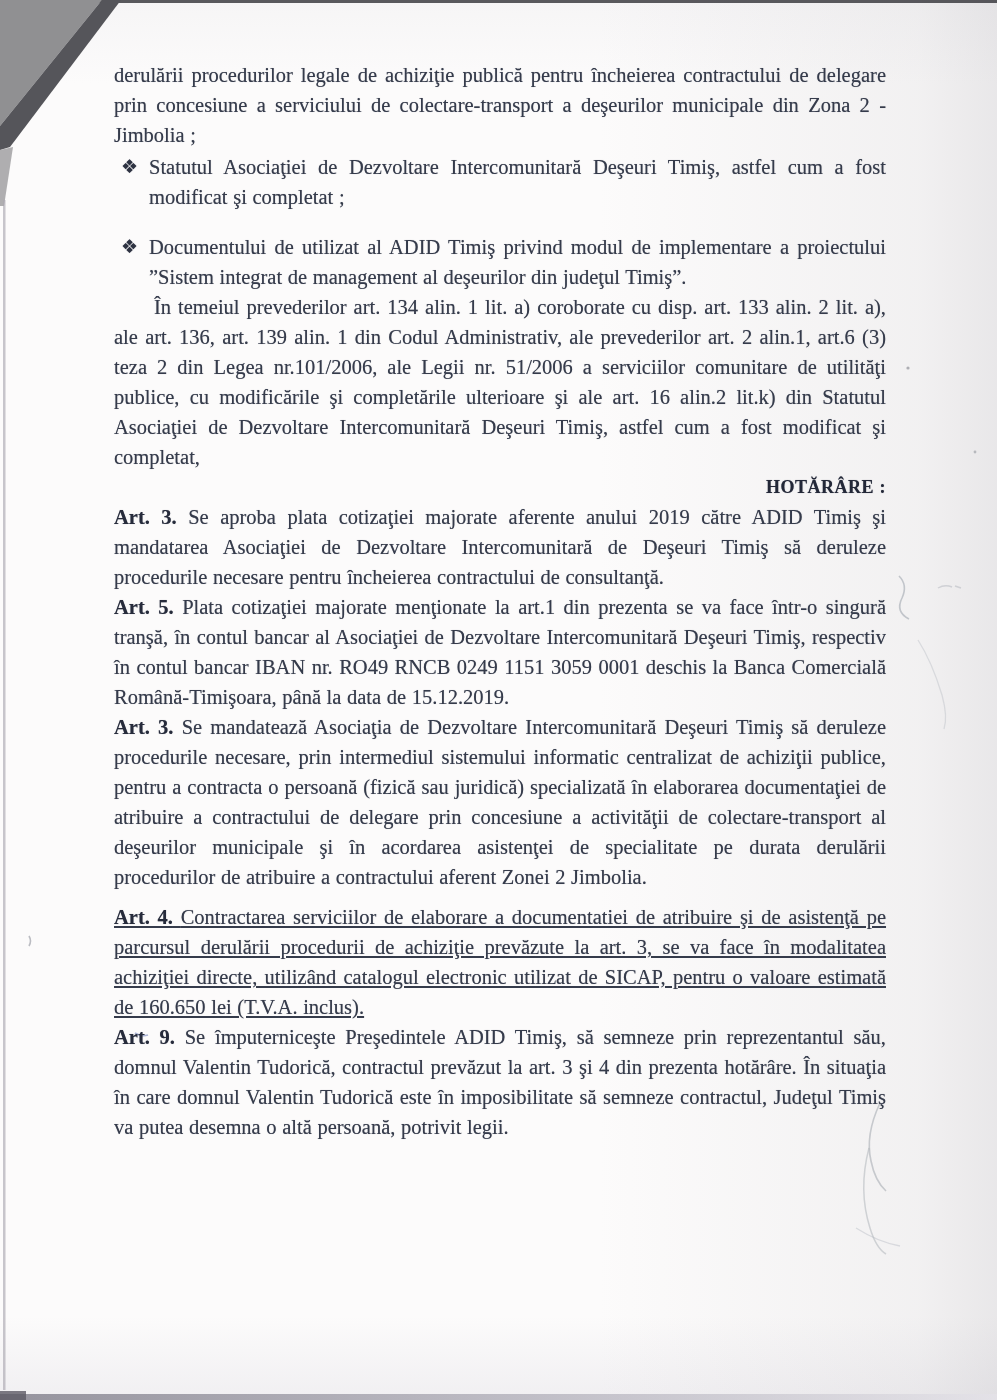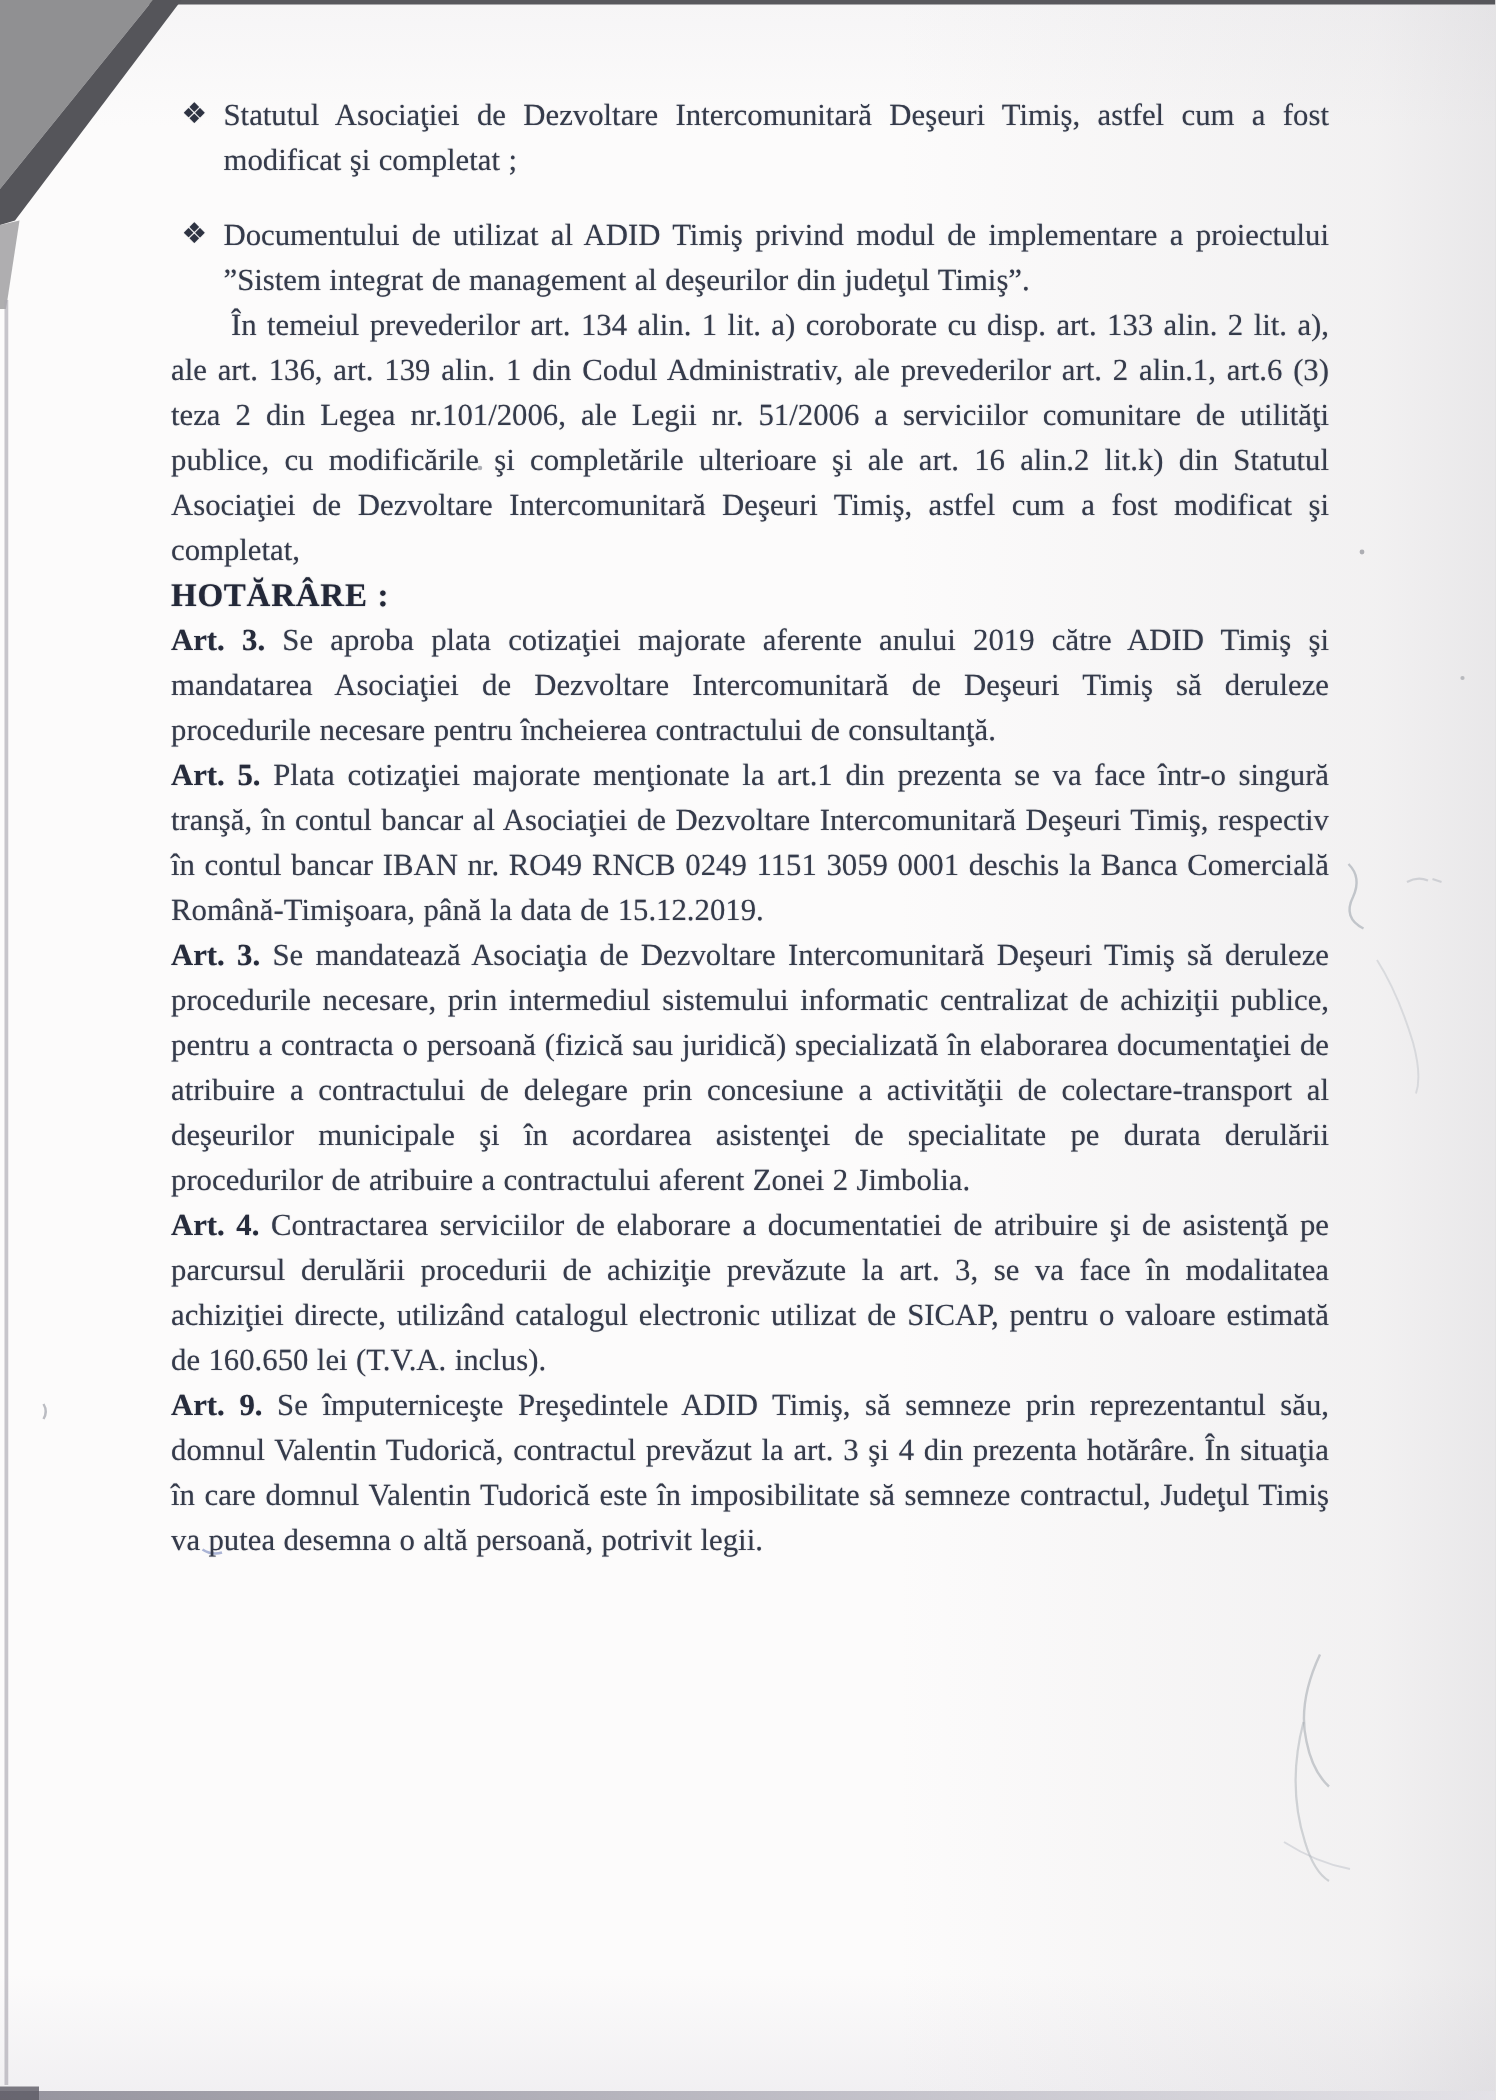--- a/index.html
+++ b/index.html
@@ -26,26 +26,26 @@
   .textcol p{margin:0;}
   .cont{margin-left:34px;}
   .bullet{display:flex;align-items:flex-start;}
   .bullet .mark{flex:0 0 28px;margin-left:7px;font-size:19px;line-height:30px;color:#2e3342;}
   .bullet .btxt{flex:1 1 auto;text-align:justify;font-family:Liberation Serif, serif;}
   .b1{margin-top:2px;}
   .b2{margin-top:20px;}
   .legal{margin-top:40px;text-indent:40px;}
   .adopts{margin-top:16px;margin-left:64px;text-align:left;}
   .heading{
-    margin-top:2px;text-align:left;font-weight:bold;
-    font-size:22px;letter-spacing:.5px;color:#232838;
+    margin-top:2px;text-align:right;font-weight:bold;
+    font-size:18px;letter-spacing:.5px;color:#232838;
     text-shadow:0 0 .8px rgba(35,40,56,.6);
   }
   .article{margin-top:18px;}
-  .article.a4{}
+  .article.a4{margin-top:10px;text-decoration:underline;}
   .article .alabel{font-weight:bold;color:#262b3b;}
 </style>
 </head>
 <body>
 
 <div class="scan">
 
   <svg class="artifacts" viewBox="0 0 997 1400" xmlns="http://www.w3.org/2000/svg">
 
     <rect x="0" y="0" width="997" height="3" fill="#3d3d42" opacity="0.85"></rect>
@@ -74,20 +74,21 @@
     <path d="M856 1228 q22 14 44 18" fill="none" stroke="#b0b5bd" stroke-width="1.3" opacity="0.4"></path>
     <path d="M29 936 q3 5 0 10" fill="none" stroke="#8f929c" stroke-width="1.6" opacity="0.6"></path>
     <path d="M135 1033 q6 4 13 2" fill="none" stroke="#5a6db0" stroke-width="1.8" opacity="0.5"></path>
     <circle cx="908" cy="368" r="1.6" fill="#74777f" opacity="0.55"></circle>
     <circle cx="975" cy="452" r="1.4" fill="#84878f" opacity="0.5"></circle>
     <circle cx="320" cy="312" r="1.5" fill="#6e717b" opacity="0.55"></circle>
   </svg>
 
   <div class="textcol">
 
+    <p class="cont">derulării procedurilor legale de achiziţie publică pentru încheierea contractului de delegare prin concesiune a serviciului de colectare-transport a deşeurilor municipale din Zona 2 - Jimbolia ;</p>
 
     <div class="bullet b1">
       <span class="mark">❖</span>
       <span class="btxt">Statutul Asociaţiei de Dezvoltare Intercomunitară Deşeuri Timiş, astfel cum a fost modificat şi completat ;</span>
     </div>
 
     <div class="bullet b2">
       <span class="mark">❖</span>
       <span class="btxt">Documentului de utilizat al ADID Timiş privind modul de implementare a proiectului ”Sistem integrat de management al deşeurilor din judeţul Timiş”.</span>
     </div>

